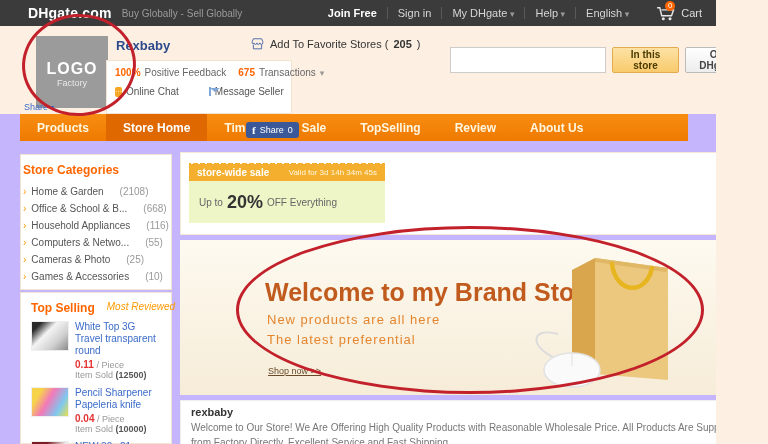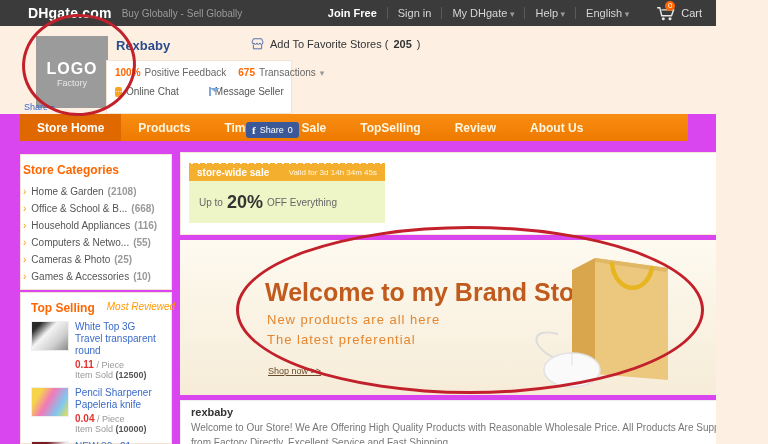--- a/index.html
+++ b/index.html
@@ -1,17 +1,17 @@
 <!DOCTYPE html>
 <html><head>
 <meta charset="utf-8">
 <style>
   * { margin:0; padding:0; box-sizing:border-box; }
   html,body { font-family:"Liberation Sans","DejaVu Sans",sans-serif; background:#fdf0e3; }
-  .stage { position:relative; width:716px; height:444px; overflow:hidden; background:#d946ef; }
+  .stage { position:relative; width:716px; height:444px; overflow:hidden; background:#c4b5fd; }
 
   
   .topbar { position:absolute; top:0; left:0; right:0; height:26px; background:#3b3b3b;
             display:flex; align-items:center; padding:0 14px; color:#ccc; font-size:11px; }
   .dh-logo { color:#fff; font-weight:bold; font-size:14px; letter-spacing:.2px; margin-left:14px; cursor:pointer; }
   .tagline { color:#9a9a9a; font-size:10px; margin-left:10px; }
   .topbar-right { margin-left:auto; display:flex; align-items:center; gap:0; }
   .toplink { color:#d6d6d6; padding:0 10px; cursor:pointer; white-space:nowrap; }
   .toplink.strong { color:#fff; font-weight:bold; }
   .topsep { width:1px; height:12px; background:#5a5a5a; }
@@ -62,21 +62,21 @@
   .nav-item { display:flex; align-items:center; padding:0 17px; color:#fff6e0; font-size:12px; font-weight:bold;
               cursor:pointer; }
   .nav-item.active { background:#e06800; color:#fff; }
 
   
   .sidebar-box { position:absolute; background:#fff; border:1px solid #f3e3d2; }
   .cat-box { left:20px; top:154px; width:152px; height:136px; padding:8px 2px; }
   .cat-title { color:#f60; font-weight:bold; font-size:12px; margin-bottom:6px; }
   .cat-item { display:flex; align-items:baseline; font-size:10px; color:#555; line-height:17px; cursor:pointer; white-space:nowrap; }
   .cat-item::before { content:"\203A"; color:#f90; margin-right:5px; font-size:10px; }
-  .cat-count { color:#999; margin-left:4px;font-weight:bold; }
+  .cat-count { color:#999; margin-left:16px; }
   .ts-box { left:20px; top:292px; width:152px; height:152px; padding:8px 10px; }
   .ts-head { display:flex; gap:6px; margin-bottom:6px; white-space:nowrap; }
   .ts-title { color:#f60; font-weight:bold; font-size:12px; }
   .ts-sep { width:1px; height:11px; background:#e5cfae; }
   .ts-most { color:#f90; font-size:10px; cursor:pointer;font-style:italic; }
   .prod { display:flex; gap:6px; margin-bottom:7px; cursor:pointer; }
   .thumb { width:38px; height:30px; flex:none; border:1px solid #eee; }
   .thumb-1 { background:linear-gradient(135deg,#2a2a2a 15%,#f4f4f4 40%,#cfcfcf 70%,#8a8a8a 100%); }
   .thumb-2 { background:linear-gradient(120deg,#f7d34a 20%,#f279b8 45%,#7ec8f0 75%,#e8e050 100%); }
   .thumb-3 { background:linear-gradient(135deg,#7a1a22 25%,#efefef 55%,#cdd4da 85%); }
@@ -185,25 +185,30 @@
         <span class="mail-label">Message Seller</span>
       </div>
     </div>
 
     <div class="fb-btn">
       <span class="fb-f">f</span>
       <span>Share</span>
       <span>0</span>
     </div>
 
+    <div class="search-zone">
+      <input class="search-input" type="text" style="">
+      <button class="btn-instore">In this store</button>
+      <button class="btn-dhgate">On DHgate</button>
+    </div>
   </div>
 
   <div class="nav">
+    <div class="nav-item">Products</div>
     <div class="nav-item active">Store Home</div>
-    <div class="nav-item">Products</div>
     <div class="nav-item">Time Limited Sale</div>
     <div class="nav-item">TopSelling</div>
     <div class="nav-item">Review</div>
     <div class="nav-item">About Us</div>
   </div>
 
   <div class="sidebar-box cat-box">
     <div class="cat-title">Store Categories</div>
     <div class="cat-item">
       <span>Home &amp; Garden</span>

